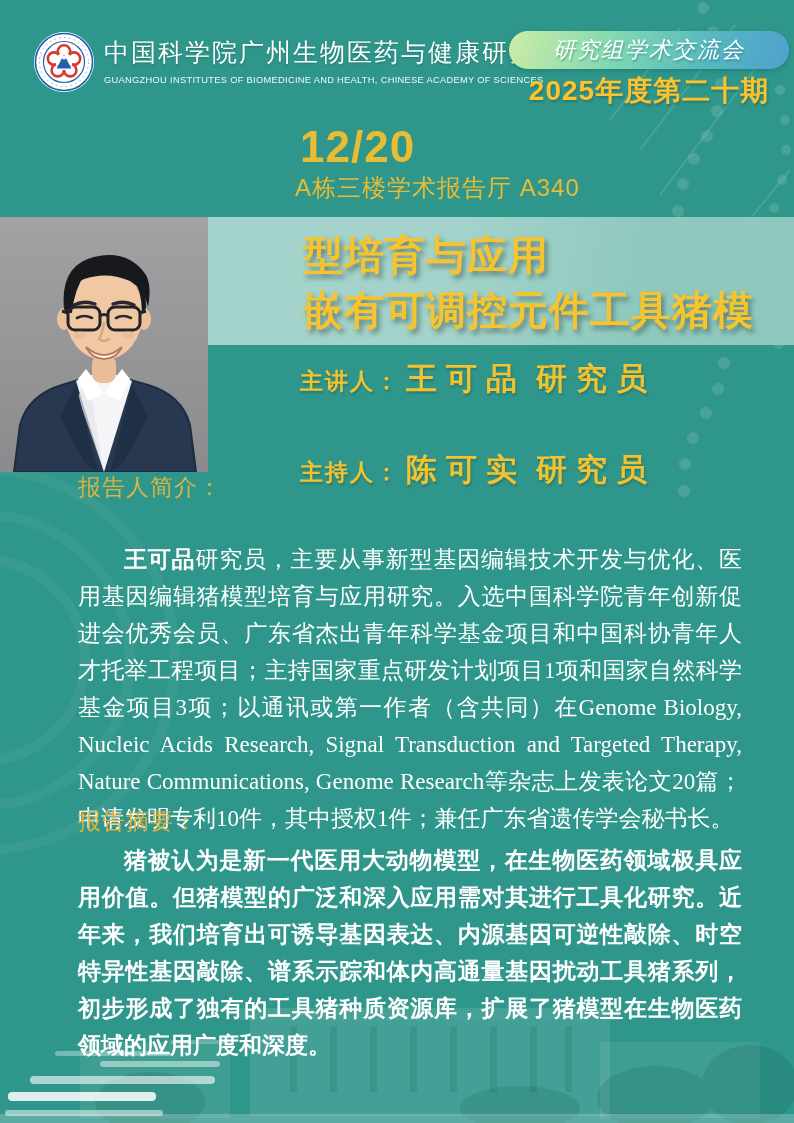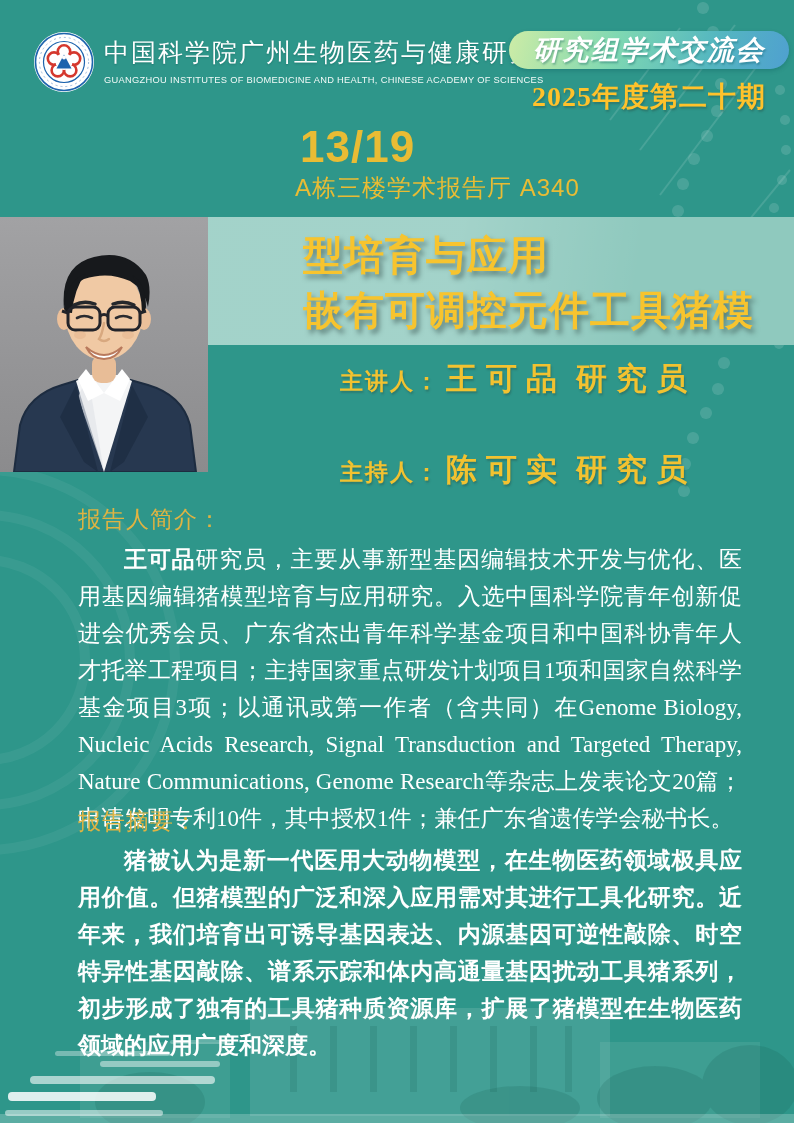--- a/index.html
+++ b/index.html
@@ -37,30 +37,29 @@
   }
 
   .badge{
     position:absolute;left:509px;top:31px;width:280px;height:38px;
     border-radius:19px;
     background:linear-gradient(105deg,#cdeca6 0%,#7fd8b2 38%,#55b7c0 72%,#4fa0d0 100%);
     display:flex;align-items:center;justify-content:center;
     box-shadow:0 2px 4px rgba(0,70,80,.25);
   }
   .badge-text{
-    color:#fff;font-size:27px;font-weight:bold;font-style:italic;
+    color:#fff;font-size:22px;font-weight:normal;font-style:italic;
     letter-spacing:2px;white-space:nowrap;
     text-shadow:1px 2px 2px rgba(0,80,90,.35);
   }
   .issue{
-    position:absolute;left:509px;top:78px;width:280px;
+    position:absolute;left:509px;top:72px;width:280px;
     text-align:center;color:#FFC22B;font-size:28px;font-weight:bold;
     letter-spacing:1px;white-space:nowrap;
     text-shadow:1px 2px 2px rgba(40,70,60,.35);
-    font-family:Liberation Serif, serif;
   }
 
   
   .date-row{position:absolute;left:300px;top:122px;display:flex;align-items:baseline;color:#E9BC34;}
   .date-num{font-size:44px;font-weight:bold;letter-spacing:1px;}
   .time{font-size:23px;font-weight:600;margin-left:16px;letter-spacing:1px;}
   .venue{
     position:absolute;left:295px;top:172px;color:#E9BC34;
     font-size:24px;letter-spacing:1px;
   }
@@ -68,32 +67,32 @@
   
   .photo{position:absolute;left:0;top:217px;width:208px;height:255px;}
 
   
   .title{
     position:absolute;left:303px;top:228px;width:480px;
     color:#F7C42E;font-size:40px;font-weight:bold;line-height:55px;
     letter-spacing:1px;
     text-shadow:3px 4px 5px rgba(45,70,65,.55);
   }
-  .person-row{position:absolute;left:300px;display:flex;align-items:baseline;white-space:nowrap;margin-left:40px;}
+  .person-row{position:absolute;left:300px;display:flex;align-items:baseline;white-space:nowrap;}
   .person-row.speaker{top:358px;}
   .person-row.host{top:449px;}
   .person-label{color:#F2C230;font-size:23px;font-weight:bold;letter-spacing:2px;text-shadow:1px 2px 2px rgba(40,70,60,.35);}
   .person-name{color:#F2C230;font-size:31px;font-weight:bold;letter-spacing:9px;margin-left:6px;text-shadow:1px 2px 2px rgba(40,70,60,.35);}
   .person-rank{color:#F2C230;font-size:31px;font-weight:bold;letter-spacing:9px;margin-left:10px;text-shadow:1px 2px 2px rgba(40,70,60,.35);}
 
   
   .sec-heading{
     position:absolute;left:78px;color:#DFB342;font-size:23px;letter-spacing:1px;
   }
-  .sec-heading.bio{top:504px;text-align:center;}
+  .sec-heading.bio{top:472px;text-align:center;}
   .sec-heading.abs{top:806px;}
   .para{
     position:absolute;left:78px;width:664px;
     color:#ffffff;font-size:23px;line-height:37px;
     text-align:justify;text-indent:2em;margin:0;
     font-family:"Liberation Serif","DejaVu Serif",serif;
   }
   .para.bio{top:541px;}
   .para.abs{top:842px;font-weight:bold;}
   .para b{font-weight:bold;}
@@ -205,21 +204,21 @@
     <div class="org-cn">中国科学院广州生物医药与健康研究院</div>
     <div class="org-en">GUANGZHOU INSTITUTES OF BIOMEDICINE AND HEALTH, CHINESE ACADEMY OF SCIENCES</div>
   </div>
 
   <div class="badge">
     <span class="badge-text">研究组学术交流会</span>
   </div>
   <div class="issue">2025年度第二十期</div>
 
   <div class="date-row">
-    <span class="date-num">13/19</span>
+    <span class="date-num">12/20</span>
   </div>
   <div class="venue">A栋三楼学术报告厅 A340</div>
 
   <svg class="photo" viewBox="0 0 208 255" xmlns="http://www.w3.org/2000/svg">
     <defs>
       <linearGradient id="pbg" x1="0" y1="0" x2="0" y2="1">
         <stop offset="0" stop-color="#a2a2a4"></stop>
         <stop offset="1" stop-color="#8b8b8d"></stop>
       </linearGradient>
     </defs>

